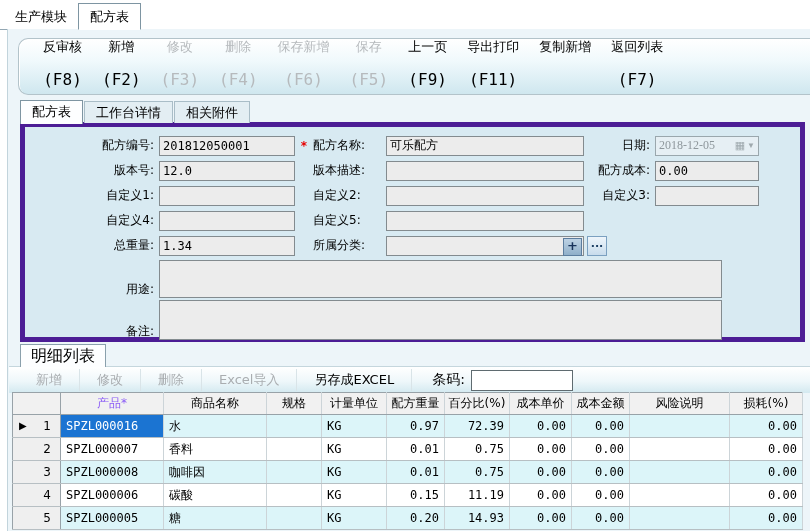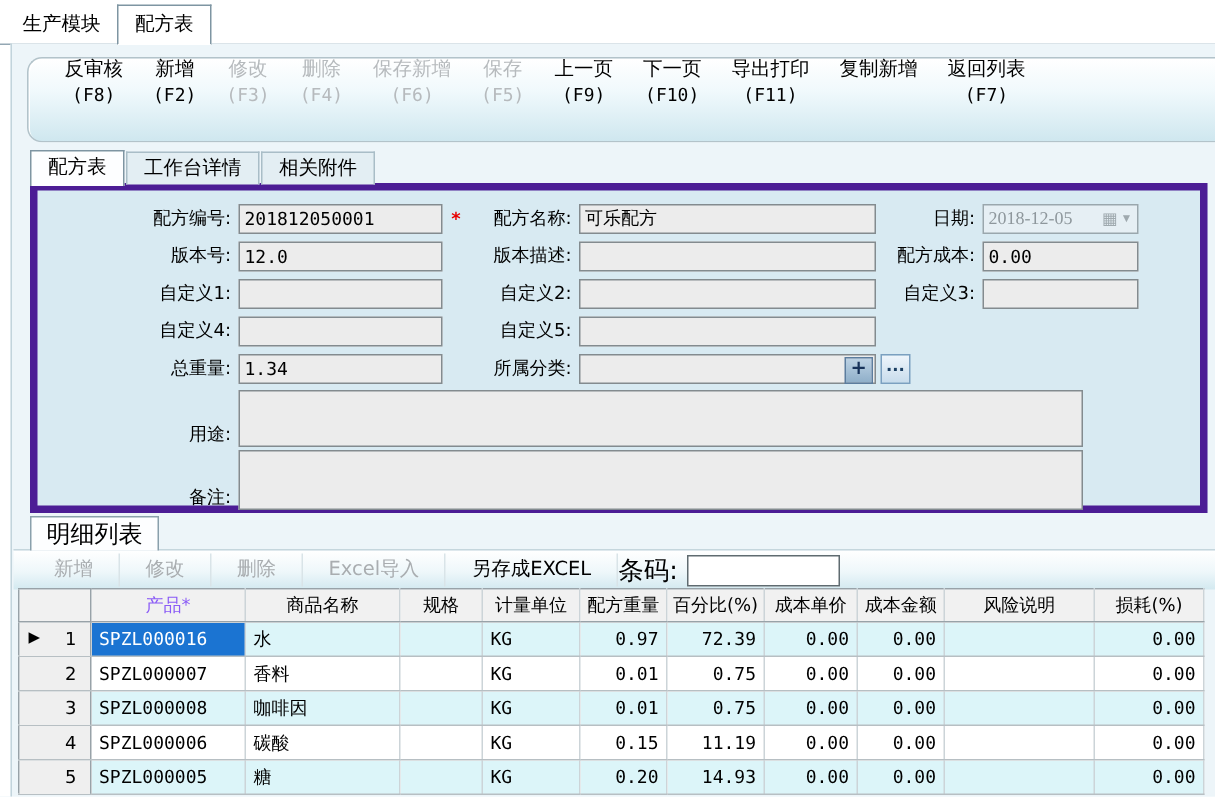--- a/index.html
+++ b/index.html
@@ -13,34 +13,34 @@
                margin-bottom:-1px;z-index:3;position:relative;}
   
   .content{position:absolute;top:29px;left:7px;right:0;bottom:0;background:#edf5f9;
            border-left:1px solid #c2d4dc;overflow:hidden;}
   
   .toolbar{position:absolute;left:10px;top:9px;right:0;height:55px;
            background:linear-gradient(180deg,#ffffff 0%,#f0f9fc 40%,#cfe7ef 100%);
            border:1px solid #b3c3ca;border-right:none;border-radius:10px 0 0 10px;
            box-shadow:inset 1px 1px 0 #ffffff;display:flex;align-items:flex-start;padding-left:14px;}
   .tbtn{text-align:center;padding:0 10px;cursor:pointer;line-height:16px;font-size:13px;white-space:nowrap;}
-  .tbtn .key{font-size:12px;font-family:"DejaVu Sans Mono","Liberation Mono",monospace;}
+  .tbtn .key{font-size:16px;font-family:"DejaVu Sans Mono","Liberation Mono",monospace;margin-top:17px;}
   .tbtn.disabled{color:#b6babd;cursor:default;}
   
   .form-tabs{position:absolute;left:12px;top:71px;height:23px;display:flex;align-items:flex-end;z-index:2;}
   .ftab{height:21px;line-height:21px;padding:0 11px;font-size:13px;cursor:pointer;
         background:#e3eef3;border:1px solid #a9bdc7;border-bottom:none;margin-right:1px;}
   .ftab.active{background:#fdfeff;border-color:#7e95a2;height:23px;margin-bottom:-1px;position:relative;z-index:3;}
   
   .form-panel{position:absolute;left:12px;right:5px;top:93px;height:220px;background:#d8eaf2;
               border:5px solid #4c1d95;padding-top:6px;box-sizing:border-box;z-index:1;}
   .frow{display:flex;align-items:center;height:25px;}
   .frow.tall{height:auto;align-items:flex-end;margin-top:2px;}
   .flbl{width:129px;text-align:right;padding-right:5px;white-space:nowrap;flex:none;}
-  .l2{width:68px;flex:none;text-align:right;padding-right:5px;white-space:nowrap;}
+  .l2{width:68px;flex:none;text-align:left;padding-right:5px;white-space:nowrap;}
   .l3{width:66px;flex:none;text-align:right;padding-right:5px;white-space:nowrap;}
   .star{width:18px;flex:none;color:#e80000;font-weight:bold;text-align:center;}
   input.fld{box-sizing:border-box;height:20px;border:1px solid #838b8f;background:#ececec;
             font:12px "DejaVu Sans Mono","Liberation Mono",monospace;padding:0 3px;color:#000;}
   .f1{width:136px;flex:none;}
   .f2{width:198px;flex:none;}
   .f3{width:104px;flex:none;}
   .datebox{box-sizing:border-box;width:104px;height:20px;background:#e6eff4;border:1px solid #9aa7ad;
            color:#8e979c;display:flex;align-items:center;padding:0 3px;flex:none;
            font-family:Liberation Serif, serif;}
@@ -61,21 +61,21 @@
   
   .detail-tab{position:absolute;left:12px;top:315px;height:22px;line-height:22px;padding:0 10px;
               background:#fdfeff;border:1px solid #8aa0ac;border-bottom:none;font-size:16px;z-index:2;cursor:pointer;}
   .detail-strip{position:absolute;left:1px;right:0;top:337px;height:26px;
                 background:linear-gradient(180deg,#ffffff 0%,#eef7fa 55%,#d3e9f0 100%);
                 border-top:1px solid #c5d6dd;display:flex;align-items:center;}
   .dbtn{padding:0 17px;height:22px;line-height:22px;font-size:13px;cursor:pointer;
         border-right:1px solid #d9e4e8;white-space:nowrap;}
   .dbtn:first-child{margin-left:10px;}
   .dbtn.disabled{color:#a9adb0;cursor:default;}
-  .bclbl{margin-left:0;white-space:nowrap;font-size:17px;}
+  .bclbl{margin-left:20px;white-space:nowrap;font-size:14px;}
   input.barcode{width:94px;height:19px;border:1px solid #5f6b70;background:#fff;margin-left:6px;
                 font:12px "DejaVu Sans Mono","Liberation Mono",monospace;padding:0 3px;}
   
   .grid-wrap{position:absolute;left:4px;top:363px;right:0;bottom:0;overflow:hidden;}
   table.grid{border-collapse:collapse;table-layout:fixed;width:790px;background:#fff;
              border-left:1px solid #98a2a8;}
   table.grid th{height:21px;background:#f1f1f1;font-weight:normal;text-align:center;
                 border-top:1px solid #98a2a8;border-bottom:1px solid #98a2a8;border-right:1px solid #ccd4d8;
                 overflow:hidden;white-space:nowrap;padding:0 2px;}
   table.grid th.corner{border-right:1px solid #98a2a8;}
@@ -123,24 +123,20 @@
       <div>保存新增</div>
       <div class="key">(F6)</div>
     </div>
     <div class="tbtn disabled">
       <div>保存</div>
       <div class="key">(F5)</div>
     </div>
     <div class="tbtn">
       <div>上一页</div>
       <div class="key">(F9)</div>
-    </div>
-    <div class="tbtn">
-      <div>下一页</div>
-      <div class="key">(F10)</div>
     </div>
     <div class="tbtn">
       <div>导出打印</div>
       <div class="key">(F11)</div>
     </div>
     <div class="tbtn">
       <div>复制新增</div>
       <div class="key"></div>
     </div>
     <div class="tbtn">

